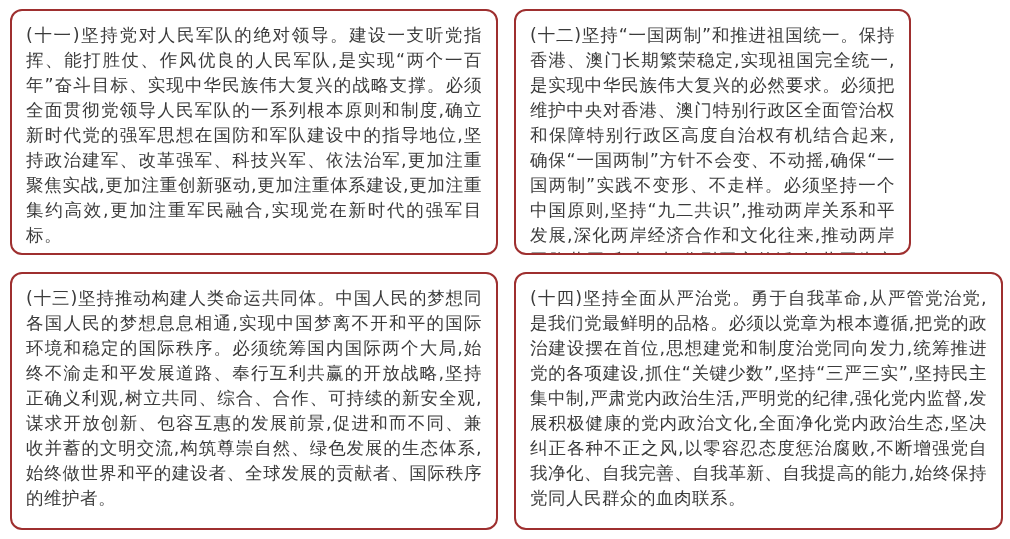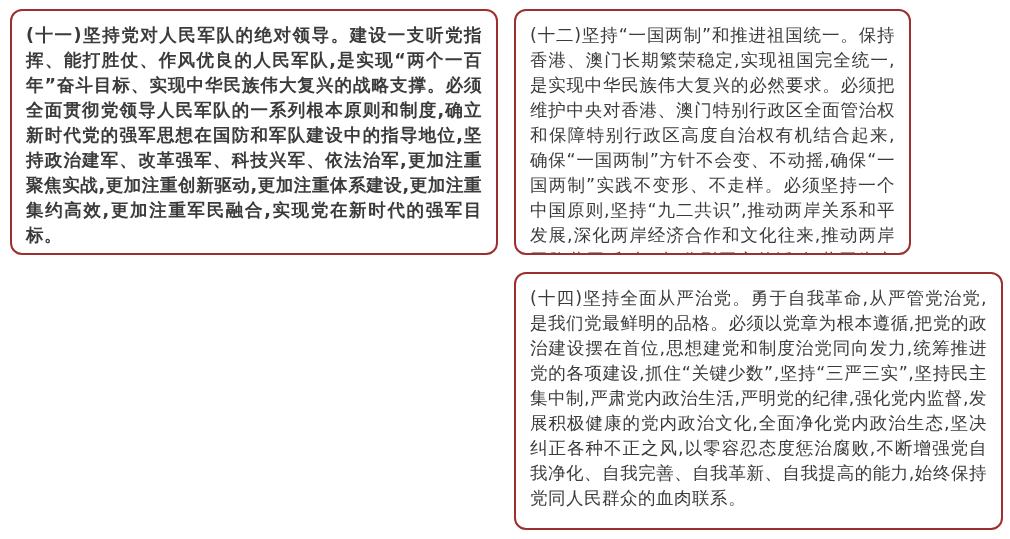--- a/index.html
+++ b/index.html
@@ -24,36 +24,39 @@
     padding: 12px 14px 10px 14px;
     overflow: hidden;
   }
   .card p {
     font-size: 17.5px;
     line-height: 25px;
     color: #3b3b3b;
     text-align: justify;
     letter-spacing: 0.5px;
   }
-  .card-11 { left: 10px;  top: 9px;   width: 488px; height: 246px; font-weight: bold; }
+  .card-11 { left: 10px;  top: 9px;   width: 488px; height: 246px; }
   .card-12 { left: 514px; top: 9px;   width: 397px; height: 246px; }
   .card-13 { left: 10px;  top: 272px; width: 488px; height: 258px; }
   .card-14 { left: 514px; top: 272px; width: 489px; height: 258px; }
 </style>
 </head>
 <body>
 
 <div class="page">
 
   <div class="card card-11">
     <p>(十一)坚持党对人民军队的绝对领导。建设一支听党指挥、能打胜仗、作风优良的人民军队,是实现“两个一百年”奋斗目标、实现中华民族伟大复兴的战略支撑。必须全面贯彻党领导人民军队的一系列根本原则和制度,确立新时代党的强军思想在国防和军队建设中的指导地位,坚持政治建军、改革强军、科技兴军、依法治军,更加注重聚焦实战,更加注重创新驱动,更加注重体系建设,更加注重集约高效,更加注重军民融合,实现党在新时代的强军目标。</p>
   </div>
 
   <div class="card card-12">
     <p>(十二)坚持“一国两制”和推进祖国统一。保持香港、澳门长期繁荣稳定,实现祖国完全统一,是实现中华民族伟大复兴的必然要求。必须把维护中央对香港、澳门特别行政区全面管治权和保障特别行政区高度自治权有机结合起来,确保“一国两制”方针不会变、不动摇,确保“一国两制”实践不变形、不走样。必须坚持一个中国原则,坚持“九二共识”,推动两岸关系和平发展,深化两岸经济合作和文化往来,推动两岸同胞共同反对一切分裂国家的活动,共同为实现中华民族伟大复兴而奋斗。</p>
   </div>
 
+  <div class="card card-13">
+    <p>(十三)坚持推动构建人类命运共同体。中国人民的梦想同各国人民的梦想息息相通,实现中国梦离不开和平的国际环境和稳定的国际秩序。必须统筹国内国际两个大局,始终不渝走和平发展道路、奉行互利共赢的开放战略,坚持正确义利观,树立共同、综合、合作、可持续的新安全观,谋求开放创新、包容互惠的发展前景,促进和而不同、兼收并蓄的文明交流,构筑尊崇自然、绿色发展的生态体系,始终做世界和平的建设者、全球发展的贡献者、国际秩序的维护者。</p>
+  </div>
 
   <div class="card card-14">
     <p>(十四)坚持全面从严治党。勇于自我革命,从严管党治党,是我们党最鲜明的品格。必须以党章为根本遵循,把党的政治建设摆在首位,思想建党和制度治党同向发力,统筹推进党的各项建设,抓住“关键少数”,坚持“三严三实”,坚持民主集中制,严肃党内政治生活,严明党的纪律,强化党内监督,发展积极健康的党内政治文化,全面净化党内政治生态,坚决纠正各种不正之风,以零容忍态度惩治腐败,不断增强党自我净化、自我完善、自我革新、自我提高的能力,始终保持党同人民群众的血肉联系。</p>
   </div>
 
 </div>
 
 </body></html>

